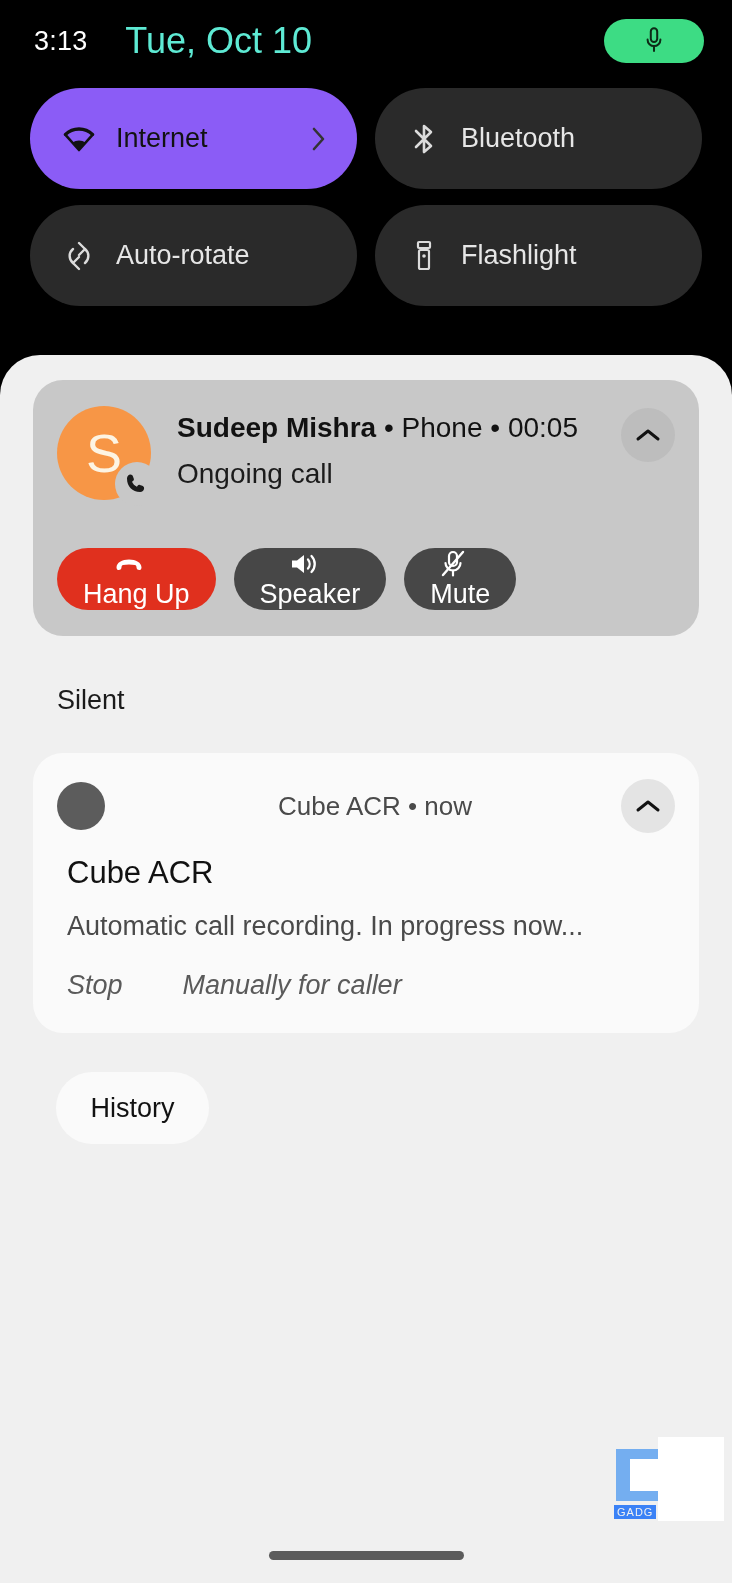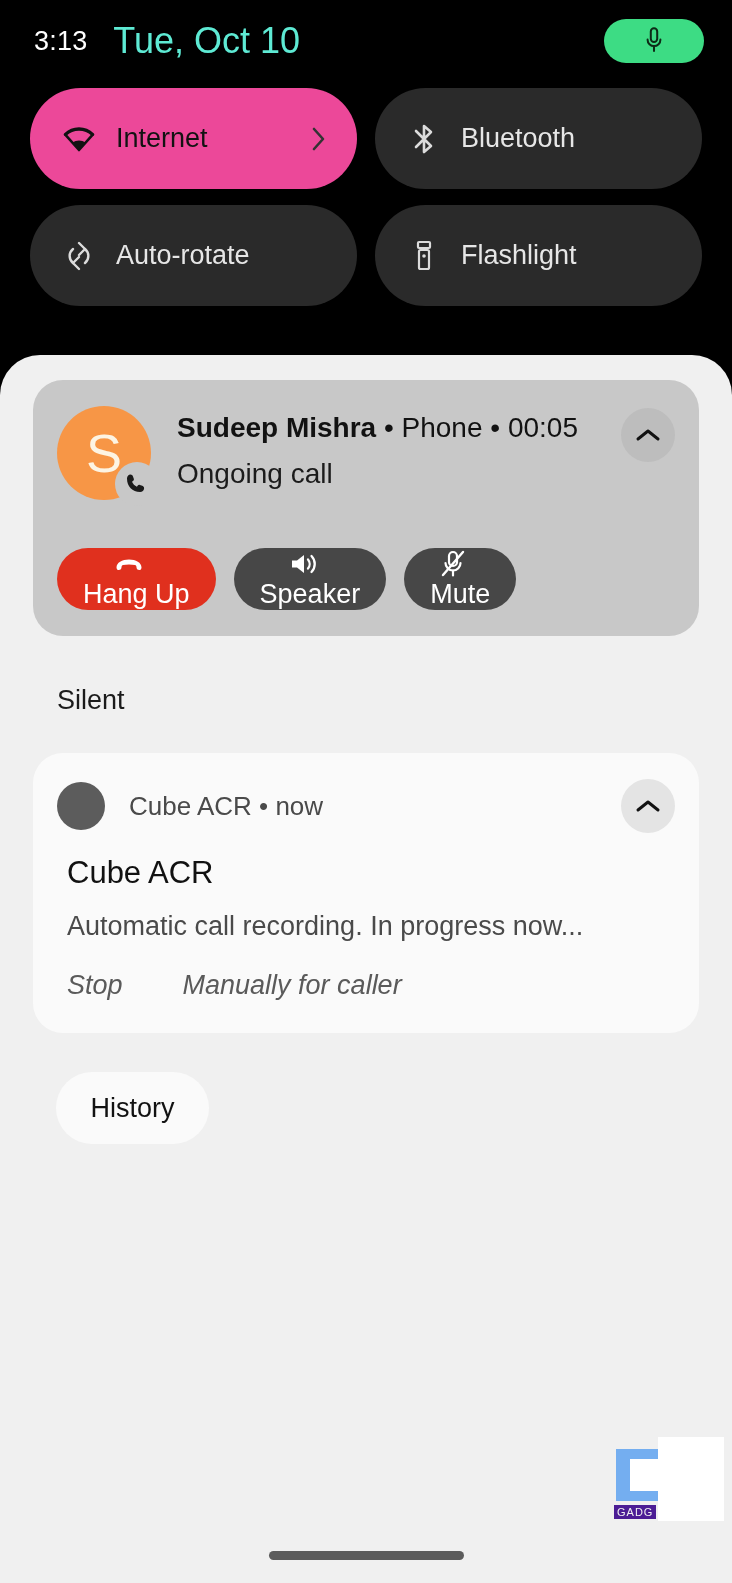--- a/index.html
+++ b/index.html
@@ -23,20 +23,21 @@
   
   .status-bar {
     position: absolute;
     top: 0; left: 0;
     width: 732px;
     height: 82px;
     display: flex;
     align-items: center;
     padding: 0 28px 0 34px;
     color: #ffffff;
+    gap: 12px;
   }
   .status-clock {
     font-size: 27px;
     letter-spacing: 0.2px;
     color: #ffffff;
   }
   .status-date {
     font-size: 36px;
     margin-left: 26px;
     color: #5eead4;
@@ -68,21 +69,21 @@
     display: flex;
     align-items: center;
     padding-left: 32px;
     padding-right: 26px;
   }
   .qs-tile.inactive {
     background: #2a2a2a;
     color: #e6e6e6;
   }
   .qs-tile.active {
-    background: #ec4899;
+    background: #8b5cf6;
     color: #121212;
   }
   .qs-icon {
     width: 34px;
     height: 34px;
     flex: 0 0 34px;
     display: flex;
     align-items: center;
     justify-content: center;
   }
@@ -232,20 +233,21 @@
     left: 33px;
     width: 666px;
     height: 280px;
     background: #fafafa;
     border-radius: 30px;
     padding: 26px 24px 0 24px;
   }
   .acr-head {
     display: flex;
     align-items: center;
+    text-align: center;
   }
   .acr-appicon {
     width: 48px;
     height: 48px;
     border-radius: 50%;
     background: #5c5c5c;
     flex: 0 0 48px;
   }
   .acr-appname {
     margin-left: 24px;
@@ -331,21 +333,21 @@
     height: 32px;
     background: #ffffff;
   }
   .wm-text {
     position: absolute;
     left: 8px;
     top: 78px;
     font-size: 11px;
     letter-spacing: 1px;
     color: #f2f2f2;
-    background: #4c1d95;
+    background: #3b82f6;
     padding: 1px 3px;
     font-family: "Liberation Sans", sans-serif;
   }
   .wm-cover {
     position: absolute;
     left: 52px;
     top: 10px;
     width: 80px;
     height: 84px;
     background: #ffffff;

